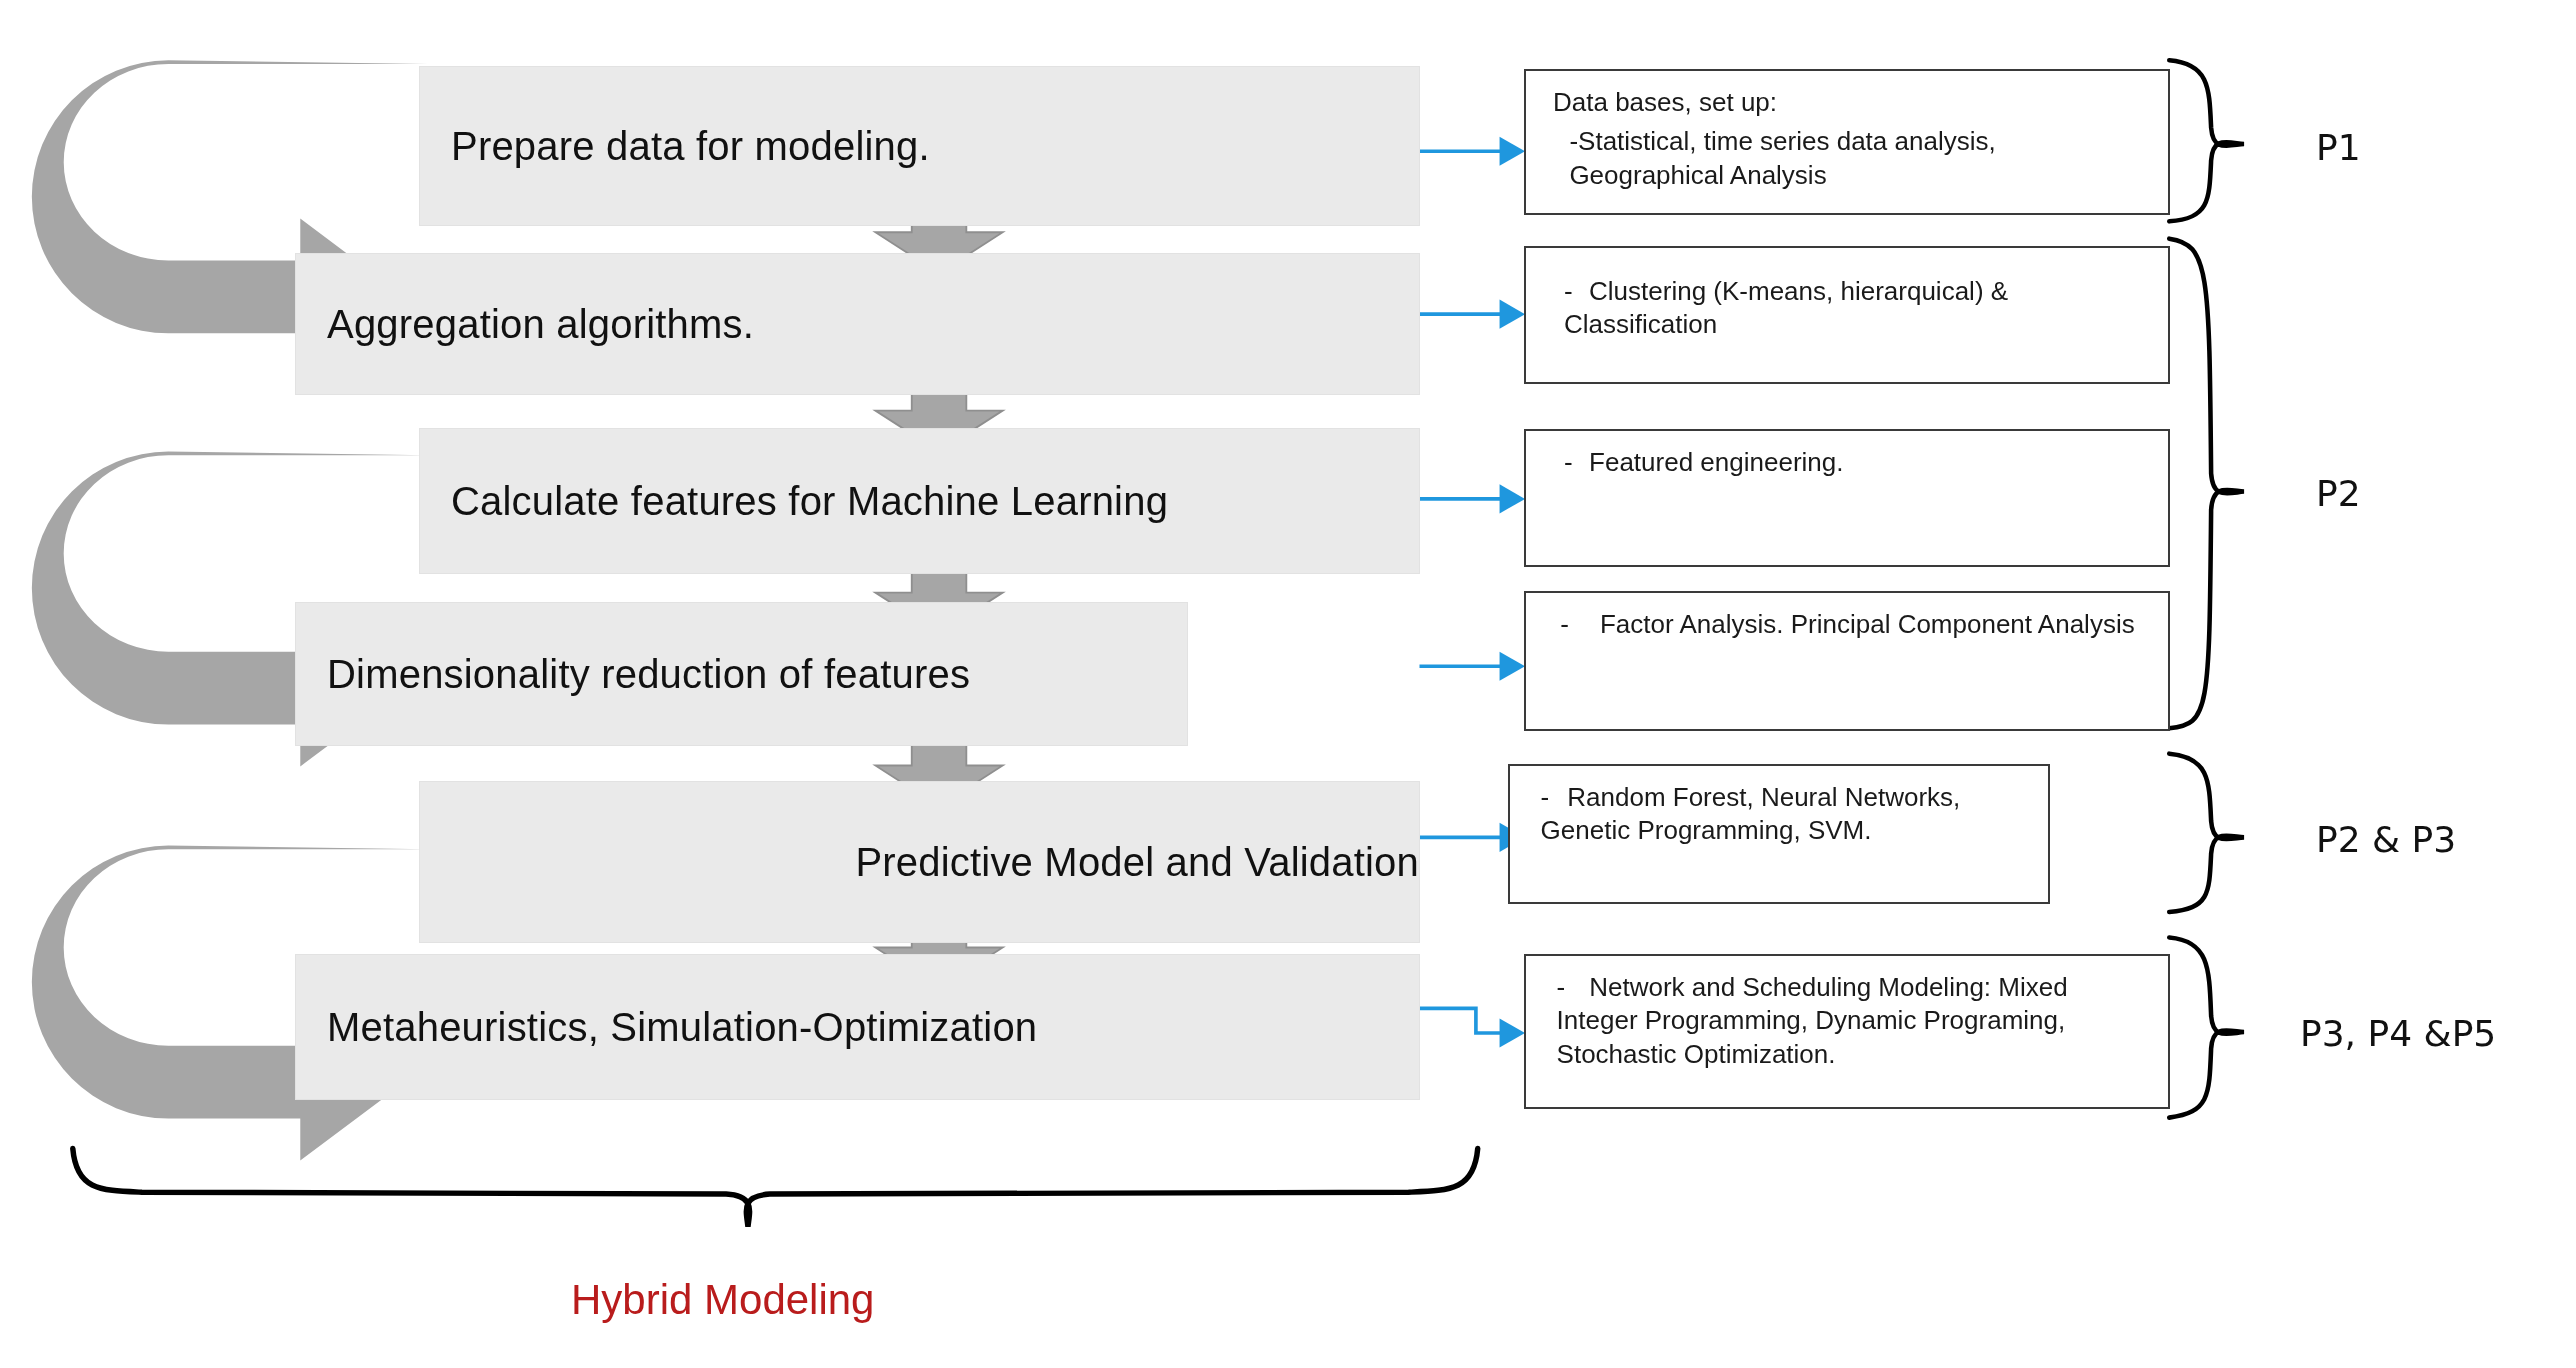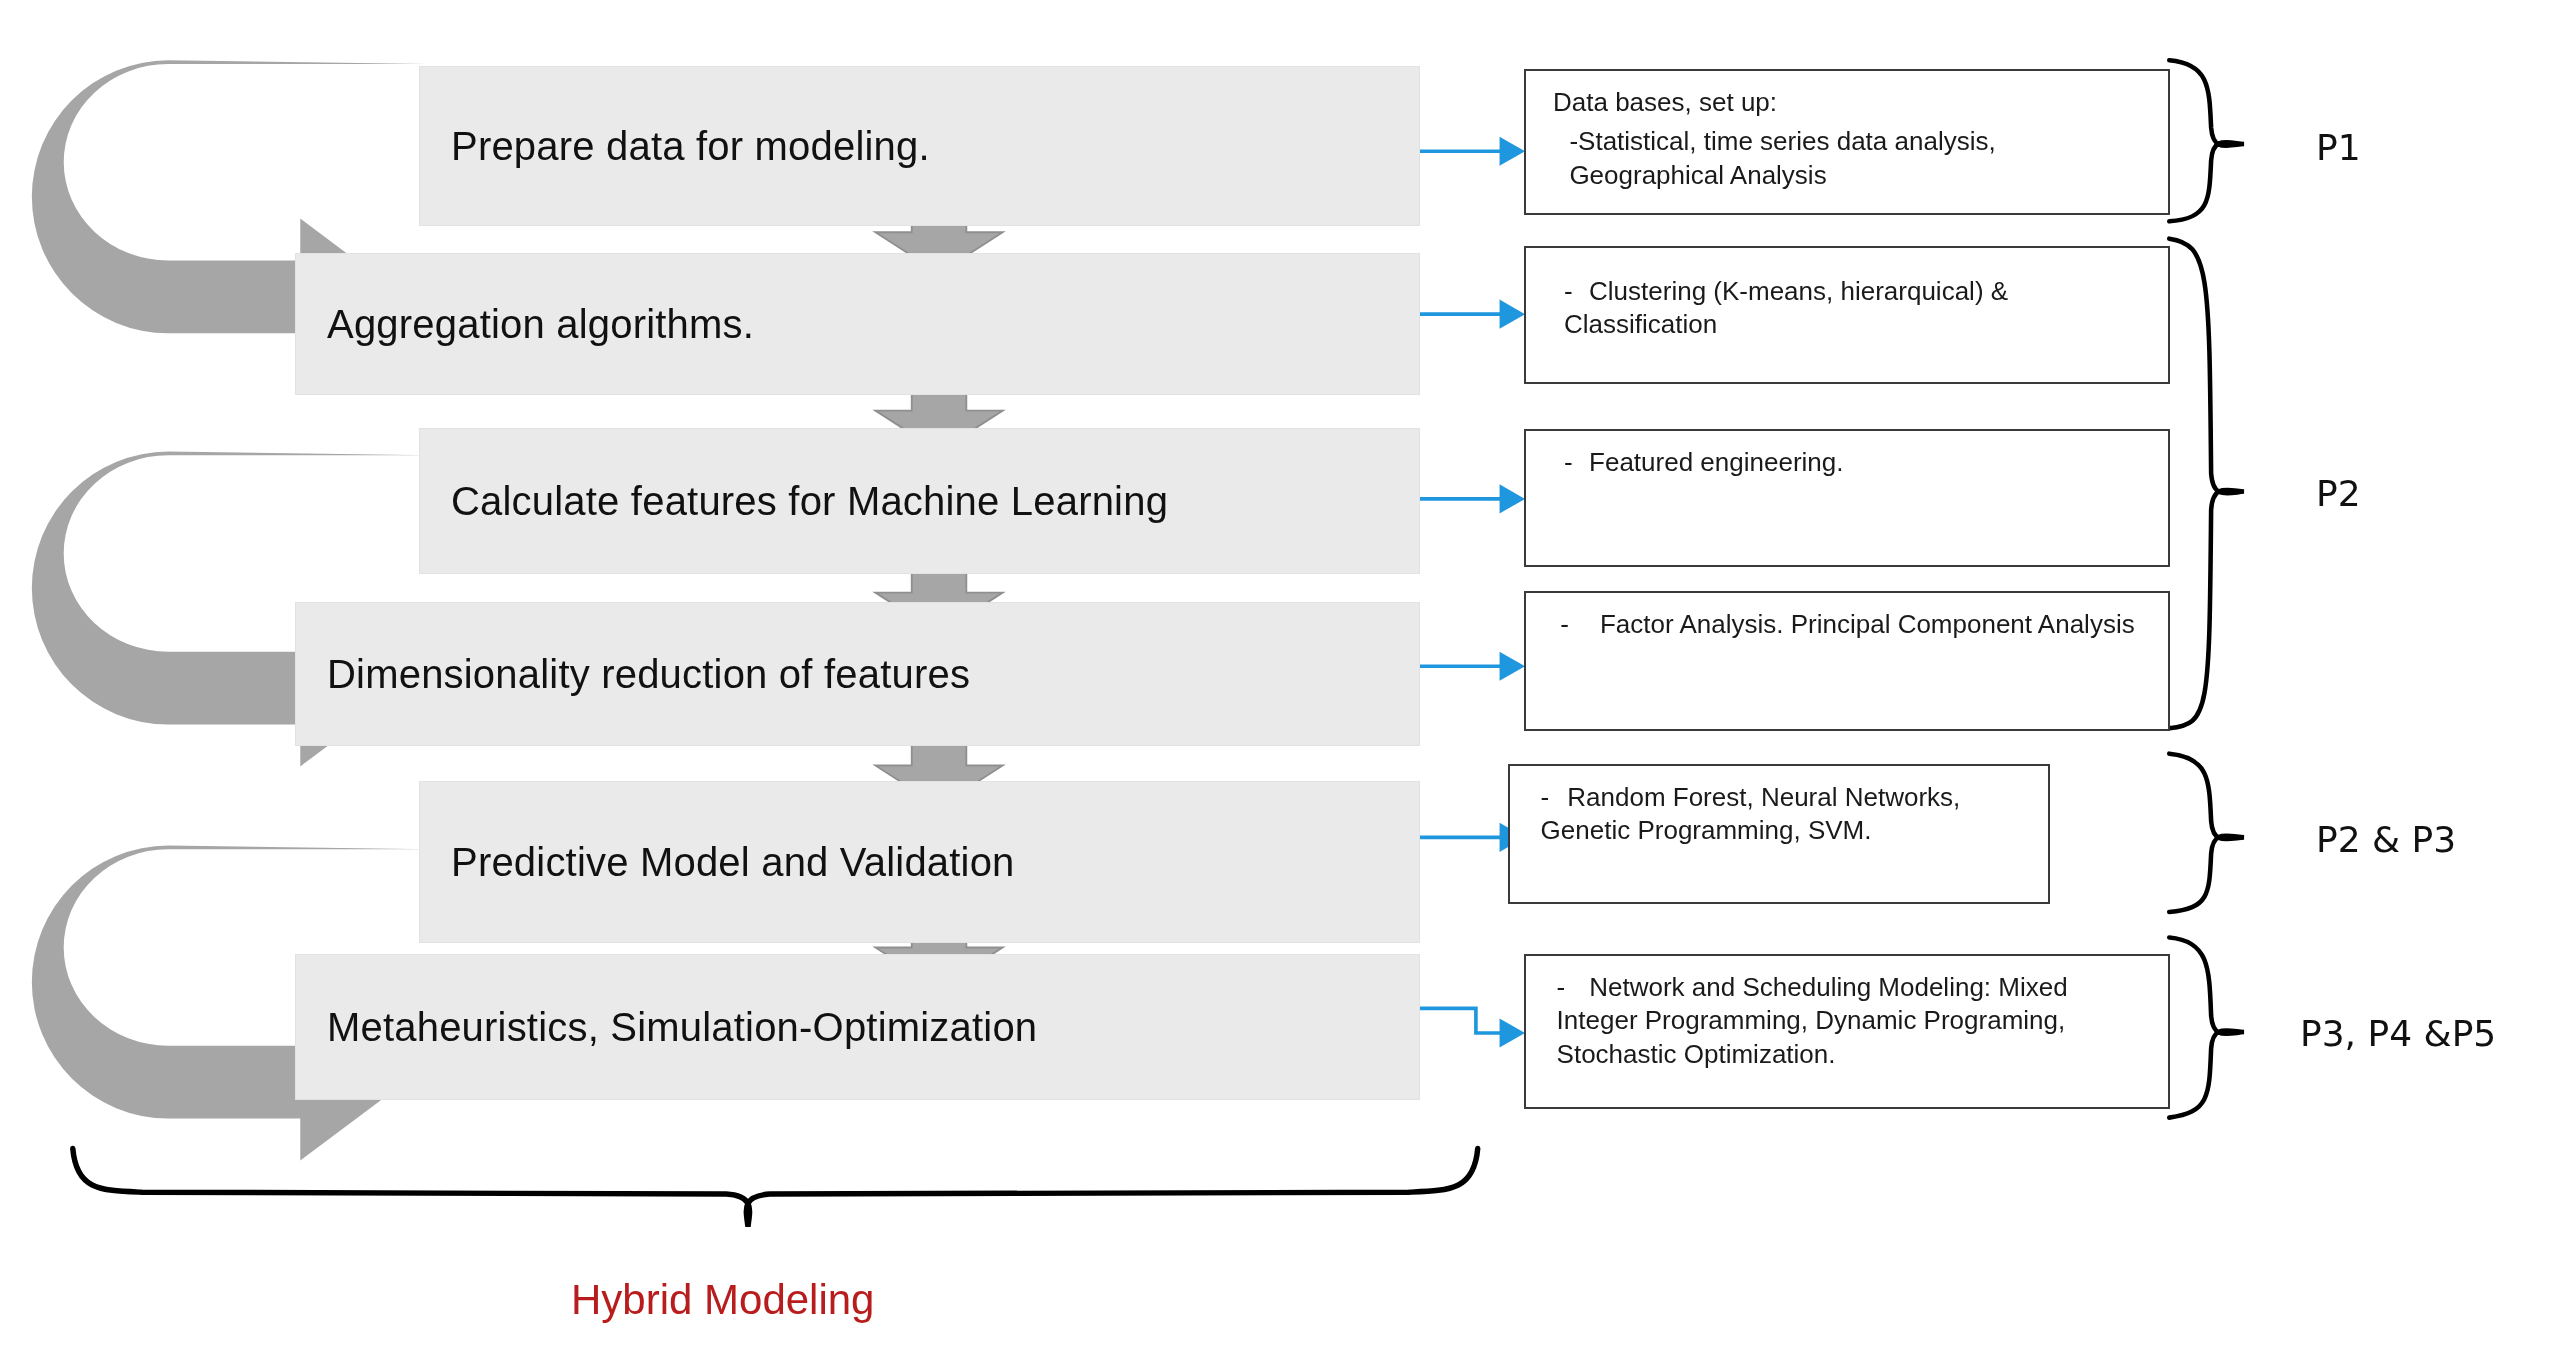--- a/index.html
+++ b/index.html
@@ -127,25 +127,25 @@
   </div>
 
   <div class="step-box" style="left:295px; top:253px; width:1125px; height:142px;">
     <span class="step-label">Aggregation algorithms.</span>
   </div>
 
   <div class="step-box" style="left:419px; top:428px; width:1001px; height:146px;">
     <span class="step-label">Calculate features for Machine Learning</span>
   </div>
 
-  <div class="step-box" style="left:295px; top:602px; width:1125px; height:144px;">
+  <div class="step-box" style="left:295px; top:602px; width:893px; height:144px;">
     <span class="step-label">Dimensionality reduction of features</span>
   </div>
 
-  <div class="step-box" style="left:419px; top:781px; width:1001px; height:162px;">
+  <div class="step-box" style="left:419px; top:781px; width:1001px; height:162px;justify-content:flex-end;">
     <span class="step-label">Predictive Model and Validation</span>
   </div>
 
   <div class="step-box" style="left:295px; top:954px; width:1125px; height:146px;">
     <span class="step-label">Metaheuristics, Simulation-Optimization</span>
   </div>
 
   <div class="detail-box" style="left:1524px; top:69px; width:646px; height:146px;">
     <div class="detail-text">
       <span>Data bases, set up:</span>

